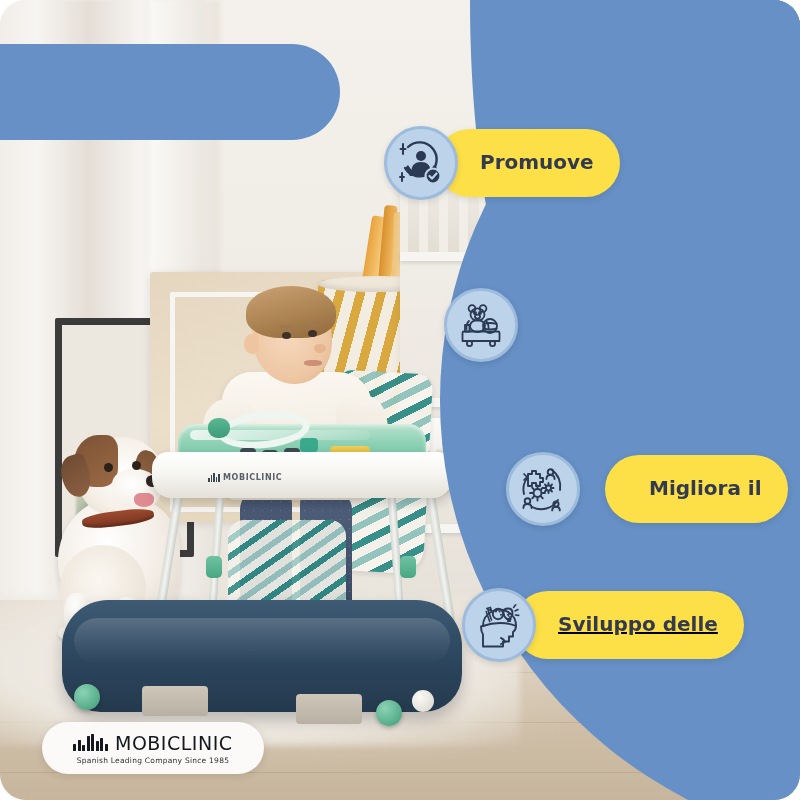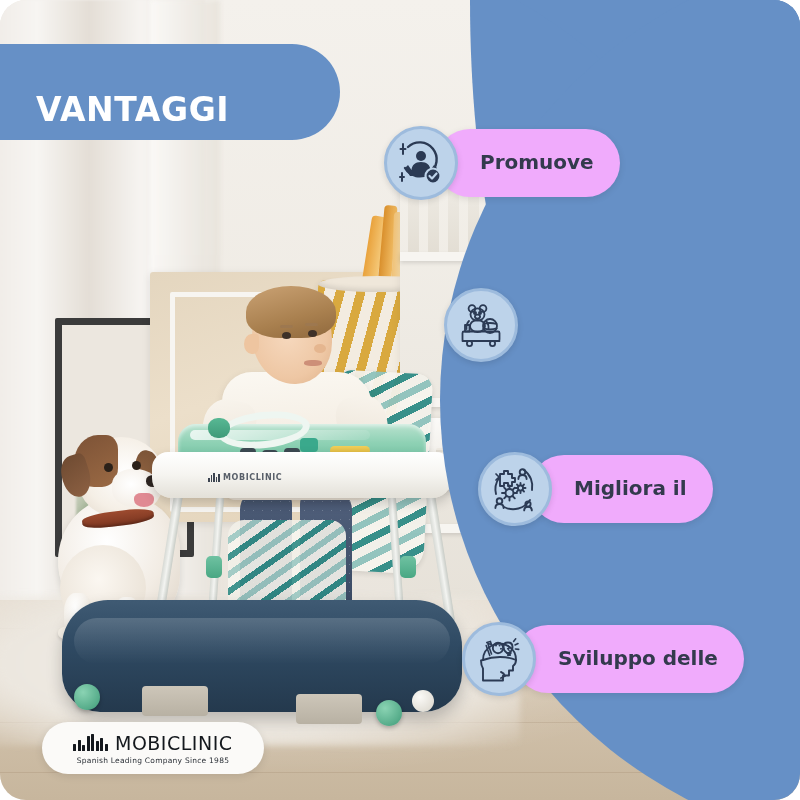--- a/index.html
+++ b/index.html
@@ -223,31 +223,31 @@
      font-weight:800;letter-spacing:.6px;text-transform:uppercase;
      font-family:"DejaVu Sans","Liberation Sans",sans-serif;}
 
   
   .feature{position:absolute;display:flex;align-items:center;}
   .fIcon{position:relative;width:74px;height:74px;border-radius:50%;
      background:#bdd3ea;border:3px solid #9dbbdd;box-sizing:border-box;
      display:flex;align-items:center;justify-content:center;z-index:3;
      box-shadow:0 2px 6px rgba(0,0,0,.12);}
   .fIcon svg{display:block;}
-  .fLabel{margin-left:-22px;background:#f0abfc;border-radius:34px;
+  .fLabel{margin-left:-22px;background:#fde047;border-radius:34px;
      padding:11px 26px 11px 44px;color:#333a4d;font-weight:800;
      font-size:20px;line-height:1.18;text-align:center;z-index:2;
      box-shadow:0 2px 7px rgba(0,0,0,.10);min-height:46px;
      display:flex;align-items:center;justify-content:center;
      font-family:"DejaVu Sans","Liberation Sans",sans-serif;}
 
   #f1{left:384px;top:126px;}
   #f2{left:444px;top:288px;}
-  #f3{left:478px;top:452px;}
-  #f4{left:462px;top:622px;}
+  #f3{left:506px;top:452px;gap:47px;}
+  #f4{left:462px;top:588px;text-decoration:underline;}
 
   
   #logoPill{position:absolute;left:42px;top:722px;width:222px;height:52px;
      background:#fbfaf8;border-radius:26px;display:flex;flex-direction:column;
      align-items:center;justify-content:center;box-shadow:0 2px 8px rgba(0,0,0,.10);}
   #logoRow{display:flex;align-items:center;gap:7px;}
   #logoMark{display:flex;align-items:flex-end;gap:1.5px;height:17px;}
   #logoMark i{display:block;width:3px;background:#14181d;border-radius:.5px;}
   #logoName{font-size:19px;font-weight:400;letter-spacing:.5px;color:#14181d;
      font-family:"DejaVu Sans","Liberation Sans",sans-serif;}
@@ -420,21 +420,20 @@
                  C 700 60, 860 330, 800 820
                  L 860 820 L 860 -40 Z" fill="#6690c6"></path>
         <ellipse cx="905" cy="400" rx="465" ry="452" fill="#6690c6"></ellipse>
       </g>
     </svg>
   </div>
 
   <div id="titlePill">
     <h1>
       <br>
-      <span>VANTAGGI</span>
     </h1>
   </div>
 
   <div class="feature" id="f1">
     <div class="fIcon">
       <svg width="50" height="50" viewBox="0 0 50 50" fill="none" stroke="#2b3a54" stroke-width="2.4" stroke-linecap="round" stroke-linejoin="round">
         <path d="M12 9 A17 17 0 1 1 9 30"></path>
         <circle cx="25" cy="18" r="5" fill="#2b3a54" stroke="none"></circle>
         <path d="M25 24 C19 24 16 27 15.5 32 L12 27 L9 30 L14 38 L36 38 L41 30 L38 27 L34.5 32 C34 27 31 24 25 24 Z" fill="#2b3a54" stroke="none"></path>
         <path d="M7 11 l0 -5 M7 11 l0 5 M4.5 11 l5 0" stroke-width="2"></path>

